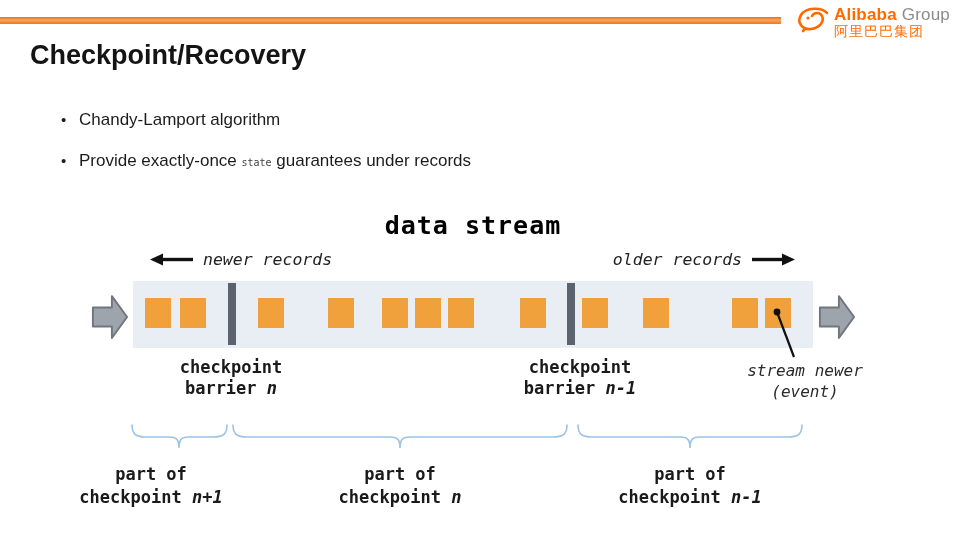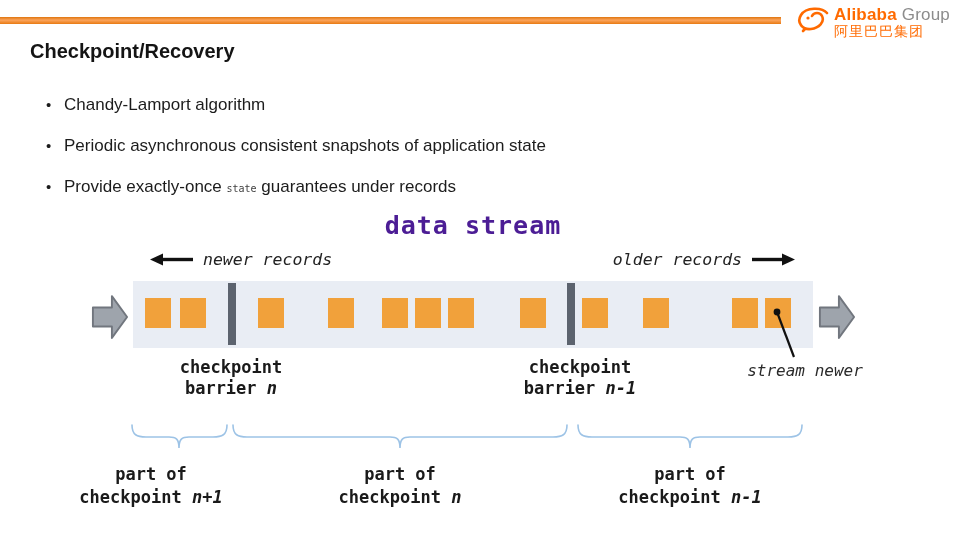--- a/index.html
+++ b/index.html
@@ -10,27 +10,27 @@
   .top-bar{position:absolute;left:0;top:17px;width:781px;height:7px;
            background:linear-gradient(to bottom,#e0750e,#fba45c 45%,#e87a12);}
   .logo{position:absolute;right:10px;top:6px;display:flex;align-items:flex-start;gap:4px;}
   .logo-text{line-height:1;}
   .logo-line1{font-size:17px;font-weight:bold;letter-spacing:.2px;}
   .logo-brand{color:var(--logo-orange,#ff6a00);}
   .logo-suffix{color:var(--logo-gray,#8c8c8c);font-weight:normal;}
   .logo-cjk{font-size:14px;color:var(--logo-orange,#ff6a00);margin-top:1px;letter-spacing:1px;}
 
   
-  .page-title{position:absolute;left:30px;top:40px;font-size:20px;font-weight:bold;color:#141414;}
-  .bullets{position:absolute;left:46px;top:94px;margin:0;padding:0;list-style:none;}
+  .page-title{position:absolute;left:30px;top:40px;font-size:27px;font-weight:bold;color:#141414;}
+  .bullets{position:absolute;left:46px;top:94px;margin:15px;padding:0;list-style:none;}
   .bullets li{position:relative;padding-left:18px;margin-bottom:17px;font-size:17px;color:#1c1c1c;line-height:22px;}
   .bullets li::before{content:"•";position:absolute;left:0;top:0;font-size:15px;color:#1c1c1c;}
   .code{font-family:"DejaVu Sans Mono",monospace;font-size:10px;color:#404040;}
   .ds-title{position:absolute;left:133px;top:211px;width:680px;text-align:center;
-            font-family:"DejaVu Sans Mono",monospace;font-size:25px;font-weight:bold;color:#4c1d95;letter-spacing:1px;}
+            font-family:"DejaVu Sans Mono",monospace;font-size:25px;font-weight:bold;color:#000000;letter-spacing:1px;}
   .dir-row{position:absolute;top:250px;display:flex;align-items:center;gap:9px;}
   .dir-newer{left:150px;}
   .dir-older{right:165px;}
   .dir-label{font-family:"DejaVu Sans Mono",monospace;font-style:italic;font-size:16.5px;color:#222;}
 
   .stream-band{position:absolute;left:133px;top:281px;width:680px;height:67px;background:var(--band,#e9edf4);}
   .record{position:absolute;top:17px;width:26px;height:30px;background:var(--record,#f1a13b);}
   .barrier{position:absolute;top:2px;width:8px;height:62px;background:var(--barrier,#5c636e);}
 
   .blockarrow{position:absolute;width:38px;height:46px;}
@@ -74,21 +74,20 @@
         <span class="logo-brand">Alibaba</span><span class="logo-suffix"> Group</span>
       </div>
       <div class="logo-cjk">阿里巴巴集团</div>
     </div>
   </div>
 
   <div class="page-title">Checkpoint/Recovery</div>
 
   <ul class="bullets">
     <li><span>Chandy-Lamport algorithm</span><span class="code"></span><span></span></li>
-    <li><span>Periodic asynchronous consistent snapshots of application state</span><span class="code"></span><span></span></li>
     <li><span>Provide exactly-once </span><span class="code">state</span><span> guarantees under records</span></li>
   </ul>
 
   <div class="ds-title">data stream</div>
 
   <div class="dir-row dir-newer">
     <svg class="mini-arrow" width="44" height="13" viewBox="0 0 44 13">
       <line x1="12" y1="6.5" x2="43" y2="6.5"></line>
         <polygon points="0,6.5 13,0.5 13,12.5"></polygon>
     </svg>
@@ -134,20 +133,21 @@
     <div>checkpoint</div>
     <div><span>barrier </span><span class="var-italic">n-1</span></div>
   </div>
 
   <svg class="pointer-svg" width="30" height="54" viewBox="0 0 30 54">
     <circle cx="8" cy="5" r="3.4"></circle>
       <line x1="8" y1="5" x2="25" y2="50"></line>
   </svg>
   <div class="record-label">
     <div>stream newer</div>
+    <div>(event)</div>
   </div>
 
   <svg class="brace" style="left:131px;" width="97" height="28" viewBox="0 0 97 28">
     <path d="M1,3 C1,13 6,15 15,15 L38,15 C45,15 48,17 48,26 C48,17 51,15 58,15 L82,15 C91,15 96,13 96,3"></path>
   </svg>
   <svg class="brace" style="left:232px;" width="336" height="28" viewBox="0 0 336 28">
     <path d="M1,3 C1,13 6,15 15,15 L158,15 C165,15 168,17 168,26 C168,17 171,15 178,15 L321,15 C330,15 335,13 335,3"></path>
   </svg>
   <svg class="brace" style="left:577px;" width="226" height="28" viewBox="0 0 226 28">
     <path d="M1,3 C1,13 6,15 15,15 L103,15 C110,15 113,17 113,26 C113,17 116,15 123,15 L211,15 C220,15 225,13 225,3"></path>

